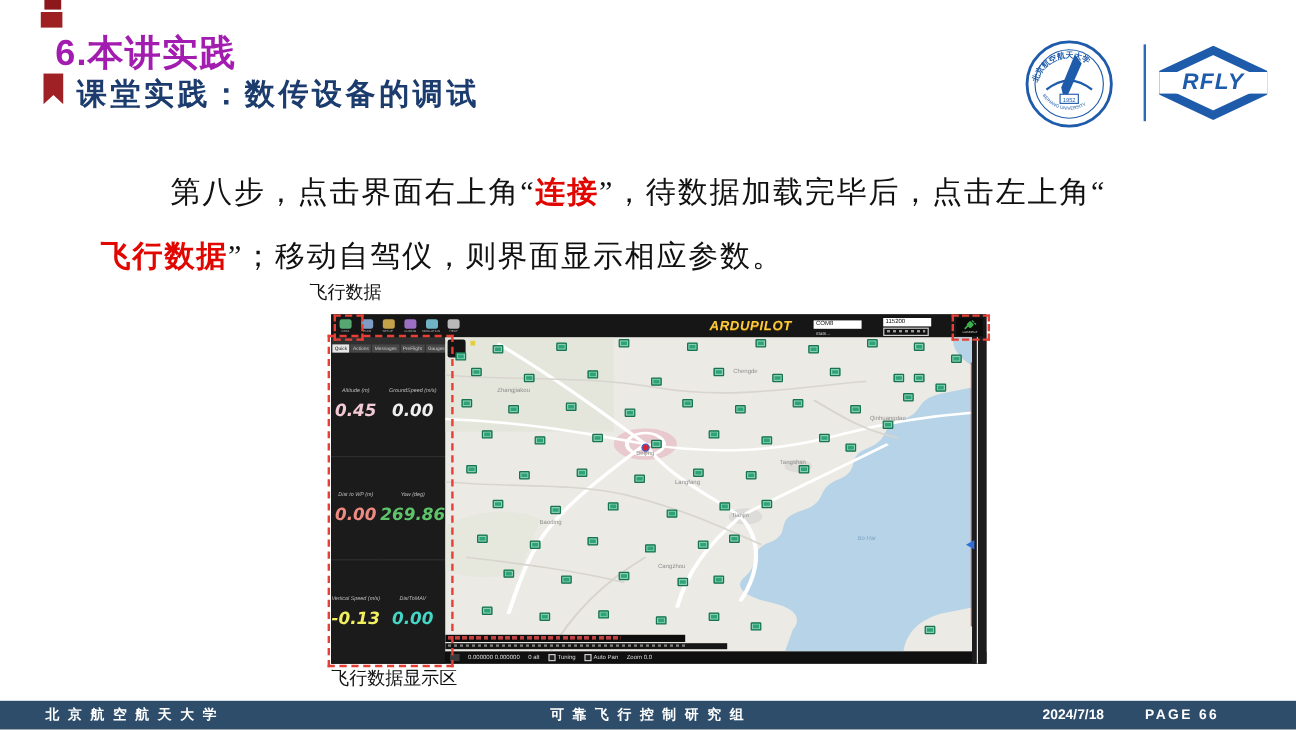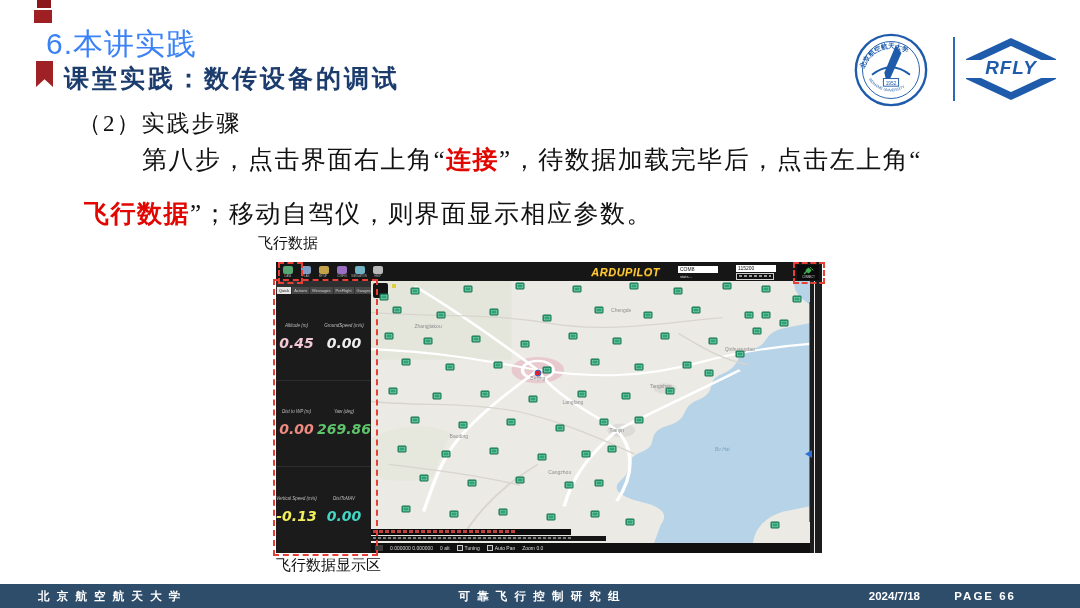--- a/index.html
+++ b/index.html
@@ -3,21 +3,21 @@
 <meta charset="utf-8">
 <style>
   html,body{margin:0;padding:0;background:#888;}
   .slide{position:relative;width:1080px;height:608px;background:#fff;overflow:hidden;
          font-family:"Liberation Sans",sans-serif;}
   .abs{position:absolute;}
 
   
   .sq1{left:37px;top:0;width:14px;height:8px;background:#8c181b;}
   .sq2{left:34px;top:10px;width:18px;height:13px;background:#9e2023;}
-  .title{left:46px;top:24px;font-size:30px;font-weight:normal;color:#3b82f6;letter-spacing:1px;}
+  .title{left:46px;top:24px;font-size:30px;font-weight:bold;color:#a21caf;letter-spacing:1px;}
   .bookmark{left:36px;top:61px;width:17px;height:26px;background:#a02125;
             clip-path:polygon(0 0,100% 0,100% 100%,50% 70%,0 100%);}
   .subtitle{left:64px;top:62px;font-size:25px;font-weight:bold;color:#1c3c6e;letter-spacing:3px;}
 
   
   .step{left:78px;top:108px;font-size:23px;letter-spacing:2px;color:#111;
         font-family:"Liberation Serif","DejaVu Serif",serif;}
   .para{font-size:25px;letter-spacing:1.5px;color:#111;
         font-family:"Liberation Serif","DejaVu Serif",serif;white-space:nowrap;}
   .para1{left:142px;top:143px;}
@@ -36,21 +36,21 @@
   .rfly-logo{left:966px;top:37px;}
 
   
   .mp{left:276px;top:262px;width:546px;height:291px;background:#000;}
   .mp-toolbar{position:absolute;left:0;right:0;top:0;height:19px;background:#161616;
               display:flex;align-items:center;}
   .tb-items{display:flex;align-items:center;height:100%;padding-left:4px;gap:3px;}
   .tb-item{display:flex;flex-direction:column;align-items:center;width:15px;cursor:pointer;}
   .tb-ico{width:10px;height:8px;border-radius:2px;}
   .tb-lbl{font-size:3px;color:#b5b5b5;white-space:nowrap;transform:scale(.85);}
-  .tb-right{margin-left:auto;display:flex;align-items:center;gap:18px;padding:2px 3px 0 0;}
+  .tb-right{margin-left:auto;display:flex;align-items:flex-end;gap:18px;padding:2px 3px 0 0;}
   .ap-logo{font-style:italic;font-weight:bold;font-size:11px;color:#ffc93c;
            text-shadow:0 1px 0 #5d4400;letter-spacing:0.5px;line-height:15px;}
   .combo-col{display:flex;flex-direction:column;gap:1px;}
   .combo{background:#fff;color:#111;font-size:5px;width:38px;height:7px;line-height:7px;padding-left:2px;}
   .stats{font-size:4px;color:#ddd;padding-left:2px;}
   .dark-btn{width:36px;height:5px;background:#101010;border:1px solid #cfcfcf;}
   .dark-btn i{display:block;margin:1px 2px;height:2px;
       background:repeating-linear-gradient(90deg,#9a9a9a 0 3px,transparent 3px 5px);}
   .connect-btn{width:22px;height:15px;background:#0b0b0b;display:flex;flex-direction:column;
                align-items:center;justify-content:center;margin-left:3px;cursor:pointer;}
@@ -139,21 +139,20 @@
 <body>
 
 <div class="slide">
 
   <div class="abs sq1"></div>
   <div class="abs sq2"></div>
   <div class="abs title">6.本讲实践</div>
   <div class="abs bookmark"></div>
   <div class="abs subtitle">课堂实践：数传设备的调试</div>
 
-  <div class="abs step">（2）实践步骤</div>
   <div class="abs para para1"><span>第八步，点击界面右上角“</span><span class="redtxt">连接</span><span>”，待数据加载完毕后，点击左上角“</span></div>
   <div class="abs para para2"><span class="redtxt">飞行数据</span><span>”；移动自驾仪，则界面显示相应参数。</span></div>
 
   <div class="abs lbl lbl-fd">飞行数据</div>
   <div class="abs lbl lbl-area">飞行数据显示区</div>
 
   <div class="abs bh-logo">
     <svg width="76" height="76" viewBox="0 0 80 80">
       <circle cx="40" cy="40" r="37" fill="#fff" stroke="#1e5cab" stroke-width="2.5"></circle>
       <circle cx="40" cy="40" r="30" fill="#fff" stroke="#1e5cab" stroke-width="1"></circle>

